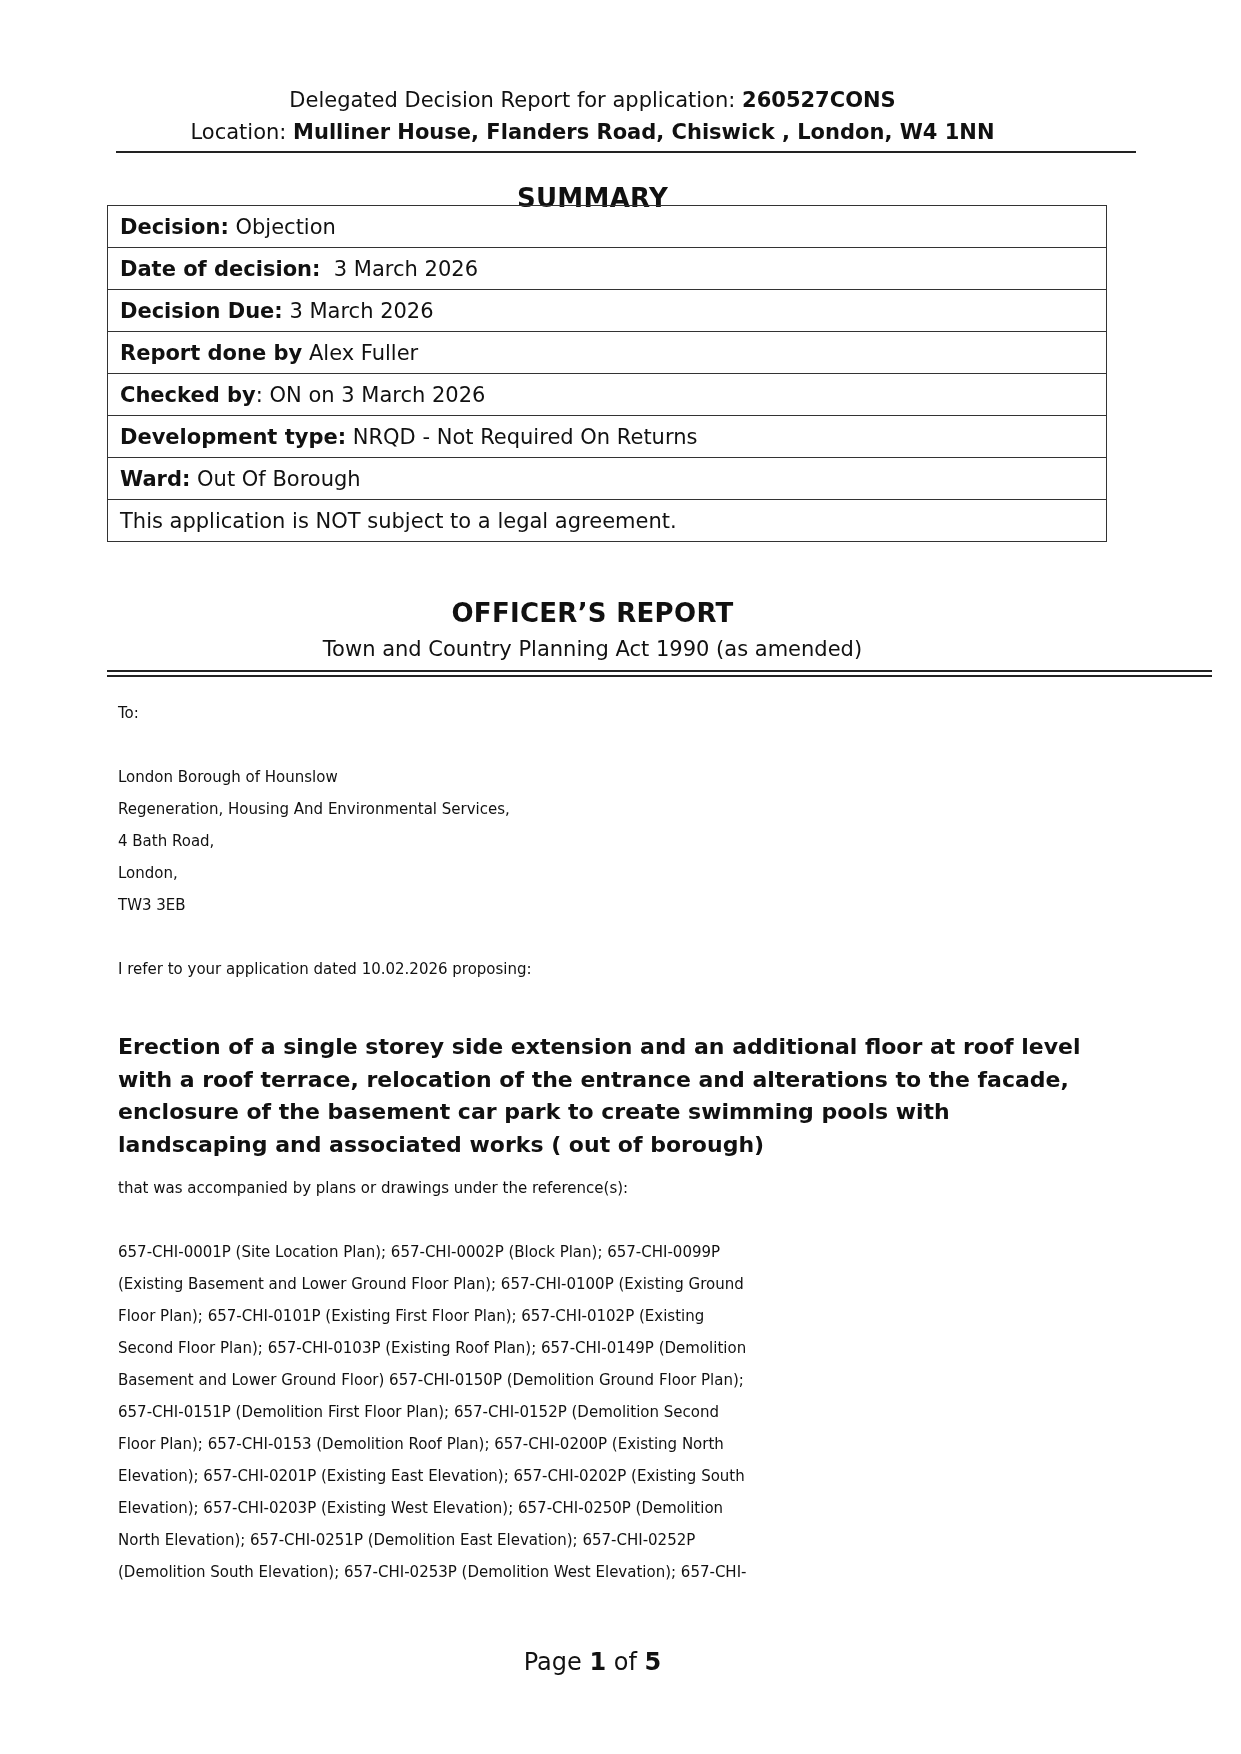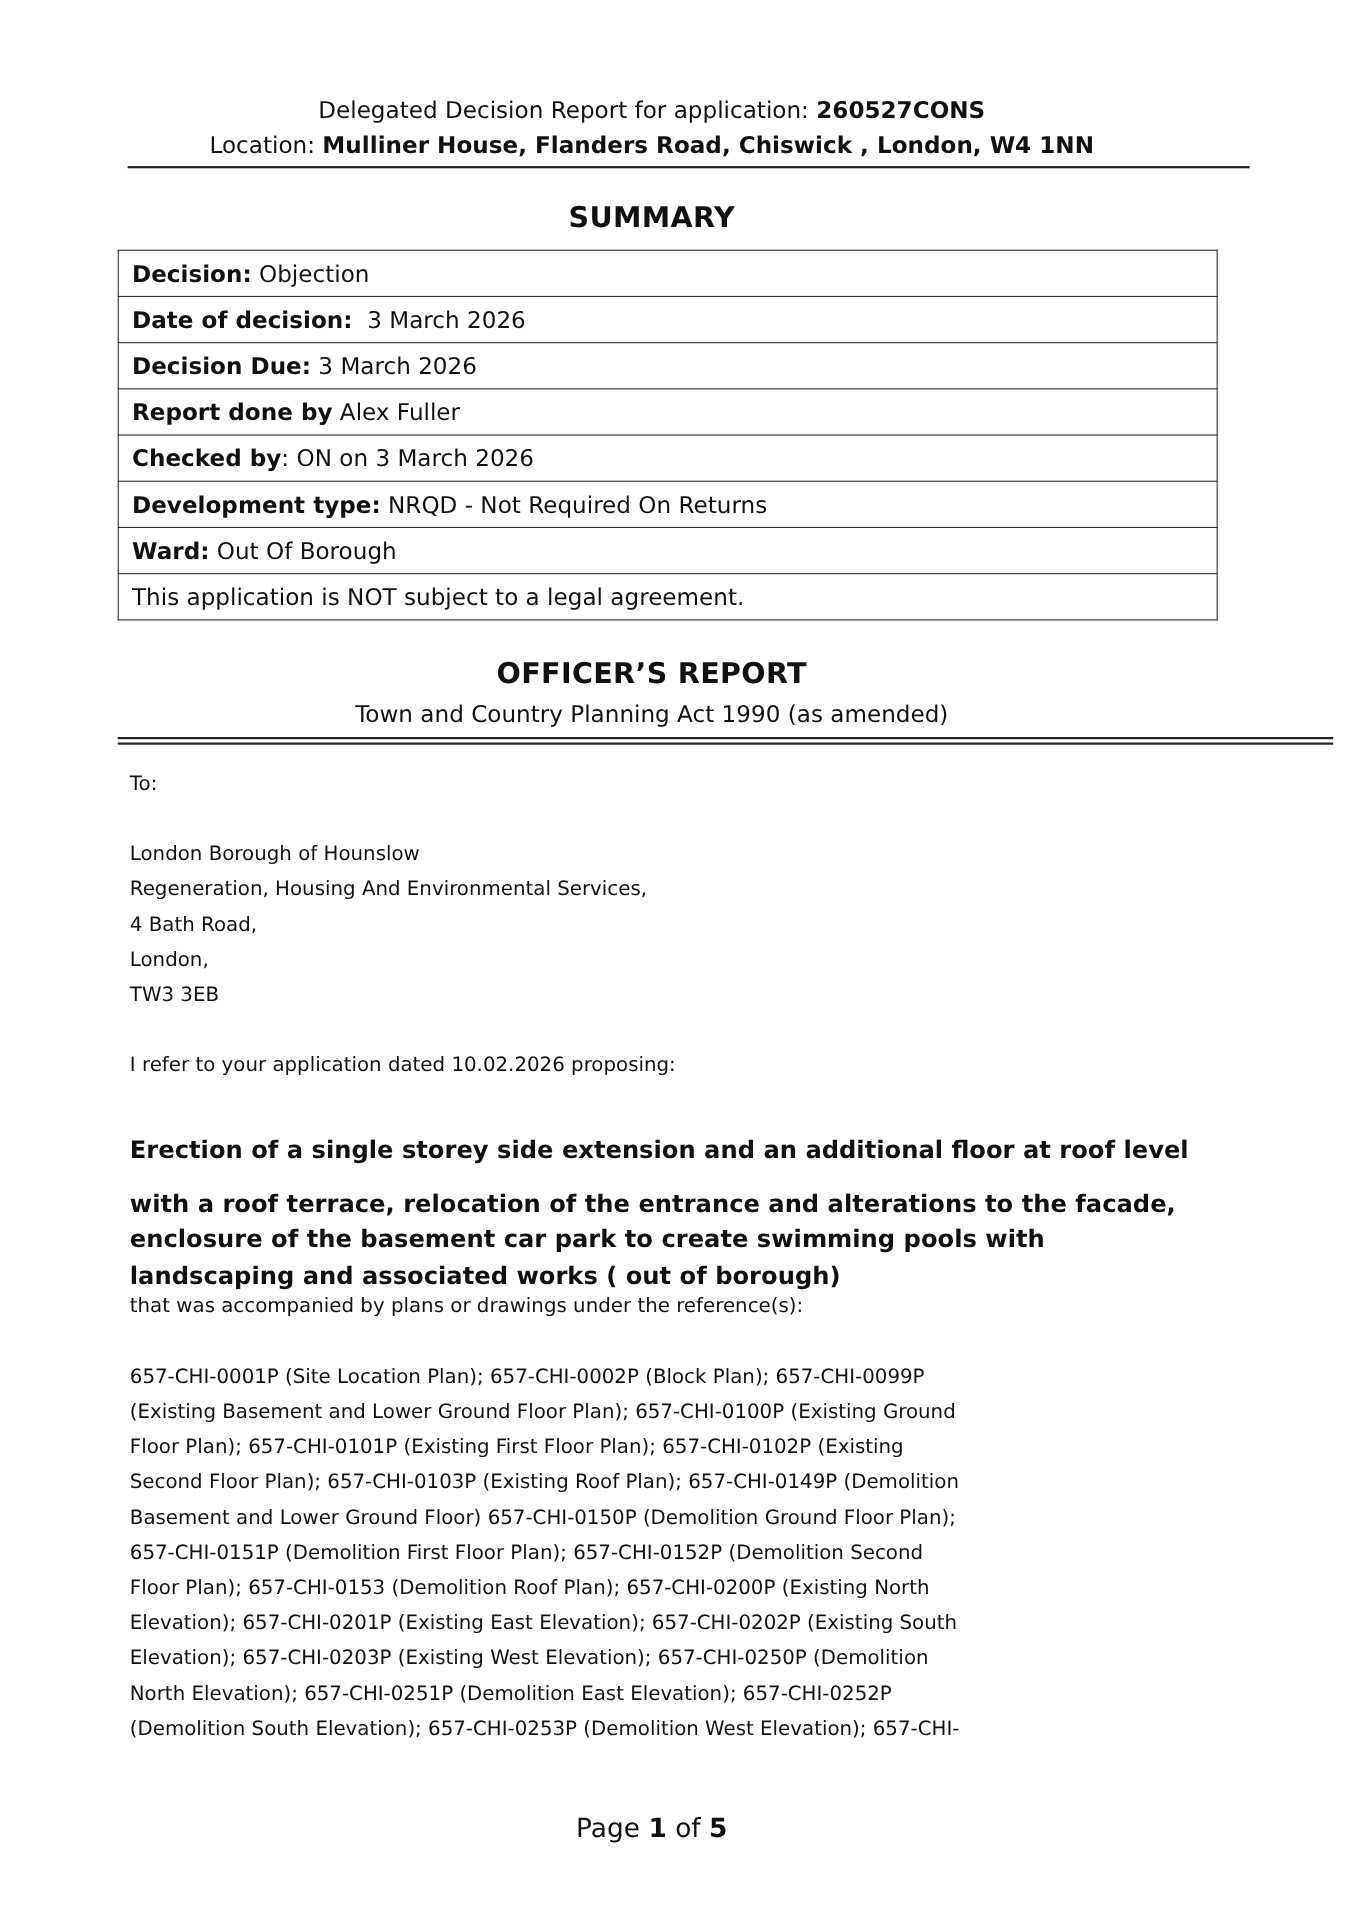--- a/index.html
+++ b/index.html
@@ -8,29 +8,29 @@
     font-family: "DejaVu Sans", sans-serif; color: #111111; font-size: 21px;
   }
   .abs { position: absolute; }
   .center { left: 0; width: 1185px; text-align: center; }
   .hdr-line { font-size: 21px; line-height: 32px; white-space: nowrap; }
   .hdr-line b { font-weight: bold; }
   .rule { position: absolute; background: #222; }
   .title { font-weight: bold; font-size: 26px; line-height: 32px; letter-spacing: 0.3px; }
   .subtitle { font-size: 21px; line-height: 30px; }
   table.summary {
-    position: absolute; left: 107px; top: 227px; width: 1000px;
+    position: absolute; left: 107px; top: 205px; width: 1000px;
     border-collapse: collapse; font-size: 21px;
   }
   table.summary td {
     border: 1.5px solid #333; height: 41px; padding: 0 0 0 12px; line-height: 26px;
     white-space: nowrap;
   }
   table.summary td b { font-weight: bold; }
-  .body-text { position: absolute; left: 118px; width: 1010px; font-size: 18px; line-height: 32px; }
+  .body-text { position: absolute; left: 118px; width: 1010px; font-size: 15px; line-height: 32px; }
   .bold-para { font-weight: bold; font-size: 22px; line-height: 32.5px; }
   .refs { word-spacing: 0px; }
   .footer { font-size: 24px; }
 </style>
 </head>
 <body>
 
 <div class="abs center hdr-line" style="top:84px;">
   <span>Delegated Decision Report for application:</span>
   <b>260527CONS</b>
@@ -84,21 +84,21 @@
   <div>Regeneration, Housing And Environmental Services,</div>
   <div>4 Bath Road,</div>
   <div>London,</div>
   <div>TW3 3EB</div>
 </div>
 
 <div class="body-text" style="top:953px;">I refer to your application dated 10.02.2026 proposing:</div>
 
 <div class="body-text bold-para" style="top:1031px; width:1060px;">
   <div style="white-space:nowrap;">Erection of a single storey side extension and an additional floor at roof level</div>
-  <div style="white-space:nowrap;margin-top:16px;">with a roof terrace, relocation of the entrance and alterations to the facade,</div>
+  <div style="white-space:nowrap;">with a roof terrace, relocation of the entrance and alterations to the facade,</div>
   <div style="white-space:nowrap;">enclosure of the basement car park to create swimming pools with</div>
   <div style="white-space:nowrap;">landscaping and associated works ( out of borough)</div>
 </div>
 
 <div class="body-text" style="top:1172px;">that was accompanied by plans or drawings under the reference(s):</div>
 
 <div class="body-text refs" style="top:1236px; width:1070px;">
   <div style="white-space:nowrap;">657-CHI-0001P (Site Location Plan); 657-CHI-0002P (Block Plan); 657-CHI-0099P</div>
   <div style="white-space:nowrap;">(Existing Basement and Lower Ground Floor Plan); 657-CHI-0100P (Existing Ground</div>
   <div style="white-space:nowrap;">Floor Plan); 657-CHI-0101P (Existing First Floor Plan); 657-CHI-0102P (Existing</div>

